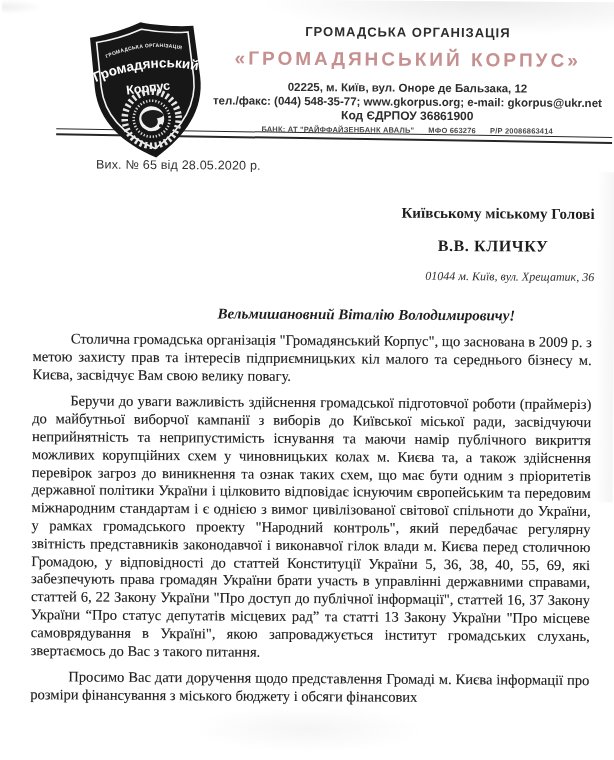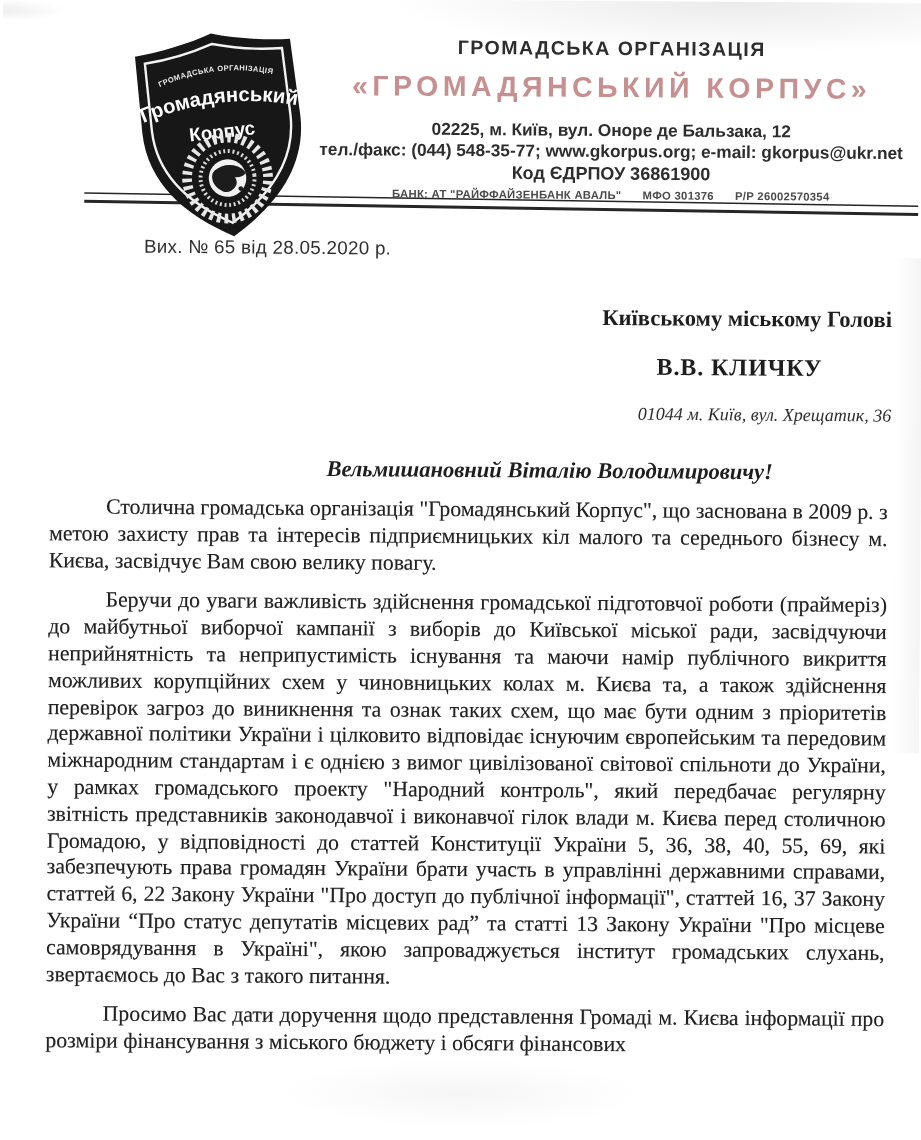--- a/index.html
+++ b/index.html
@@ -93,22 +93,22 @@
     </div>
 
     <div class="head-text">
       <div class="org-type">ГРОМАДСЬКА ОРГАНІЗАЦІЯ</div>
       <div class="org-name">«ГРОМАДЯНСЬКИЙ КОРПУС»</div>
       <div class="addr-line">02225, м. Київ, вул. Оноре де Бальзака, 12</div>
       <div class="contacts-line">тел./факс: (044) 548-35-77; www.gkorpus.org; e-mail: gkorpus@ukr.net</div>
       <div class="edrpou-line">Код ЄДРПОУ 36861900</div>
       <div class="bank-row">
         <span>БАНК: АТ "РАЙФФАЙЗЕНБАНК АВАЛЬ"</span>
-        <span>МФО 301376</span>
-        <span>Р/Р 26002570354</span>
+        <span>МФО 663276</span>
+        <span>Р/Р 20086863414</span>
       </div>
     </div>
 
     <div class="rule"></div>
 
     <div class="ref-line">Вих. № 65 від  28.05.2020 р.</div>
 
     <div class="addressee">
       <div class="role">Київському міському Голові</div>
       <div class="name">В.В. КЛИЧКУ</div>

